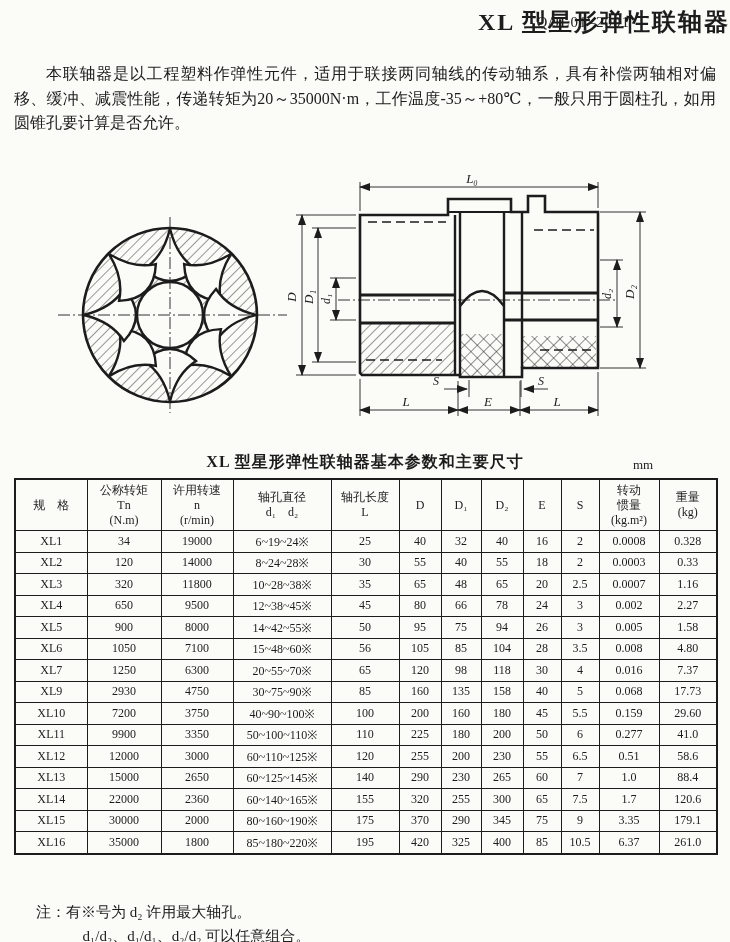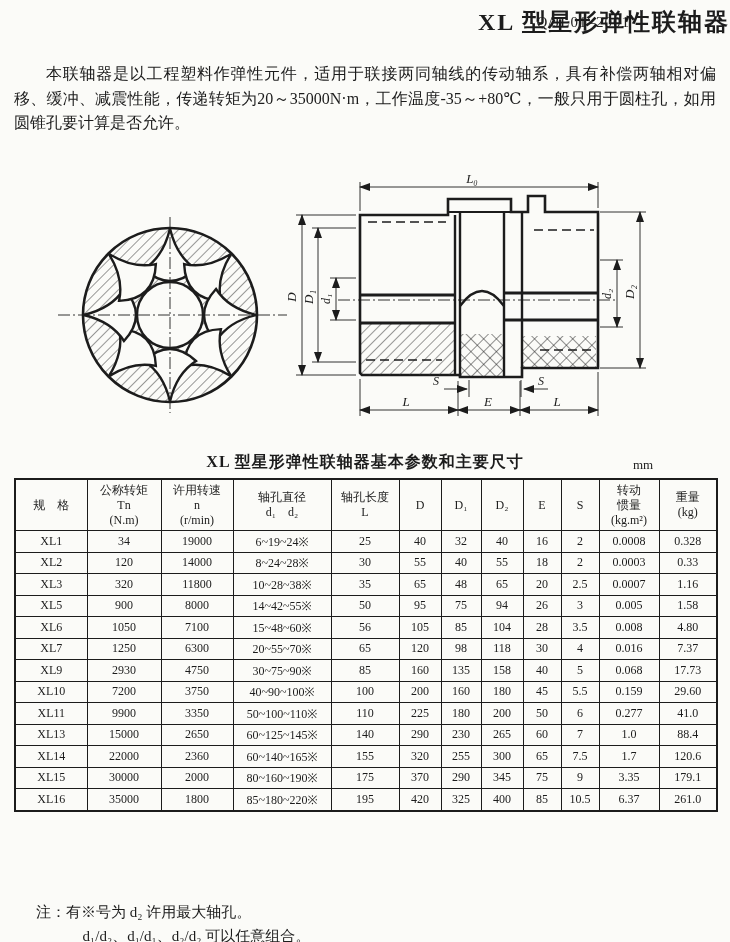--- a/index.html
+++ b/index.html
@@ -242,20 +242,34 @@
         <td>35</td>
         <td>65</td>
         <td>48</td>
         <td>65</td>
         <td>20</td>
         <td>2.5</td>
         <td>0.0007</td>
         <td>1.16</td>
       </tr>
       <tr>
+        <td>XL4</td>
+        <td>650</td>
+        <td>9500</td>
+        <td>12~38~45※</td>
+        <td>45</td>
+        <td>80</td>
+        <td>66</td>
+        <td>78</td>
+        <td>24</td>
+        <td>3</td>
+        <td>0.002</td>
+        <td>2.27</td>
+      </tr>
+      <tr>
         <td>XL5</td>
         <td>900</td>
         <td>8000</td>
         <td>14~42~55※</td>
         <td>50</td>
         <td>95</td>
         <td>75</td>
         <td>94</td>
         <td>26</td>
         <td>3</td>
@@ -326,20 +340,34 @@
         <td>110</td>
         <td>225</td>
         <td>180</td>
         <td>200</td>
         <td>50</td>
         <td>6</td>
         <td>0.277</td>
         <td>41.0</td>
       </tr>
       <tr>
+        <td>XL12</td>
+        <td>12000</td>
+        <td>3000</td>
+        <td>60~110~125※</td>
+        <td>120</td>
+        <td>255</td>
+        <td>200</td>
+        <td>230</td>
+        <td>55</td>
+        <td>6.5</td>
+        <td>0.51</td>
+        <td>58.6</td>
+      </tr>
+      <tr>
         <td>XL13</td>
         <td>15000</td>
         <td>2650</td>
         <td>60~125~145※</td>
         <td>140</td>
         <td>290</td>
         <td>230</td>
         <td>265</td>
         <td>60</td>
         <td>7</td>

